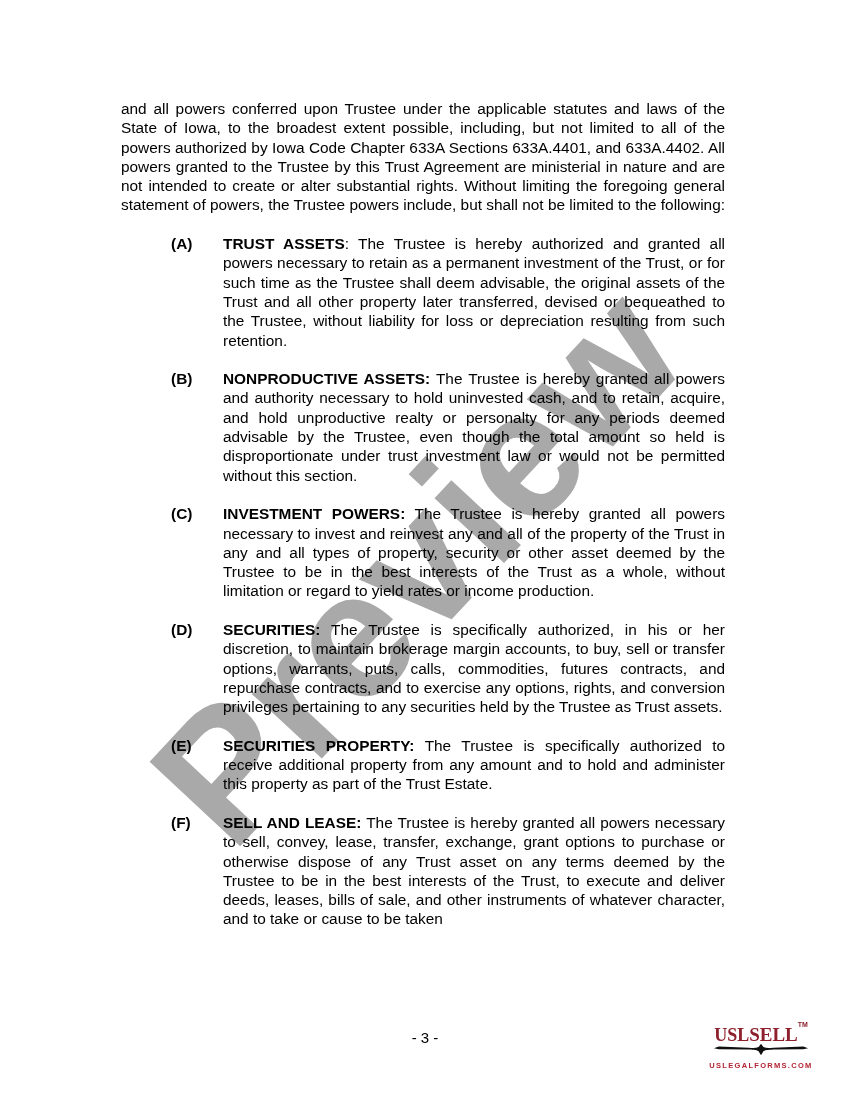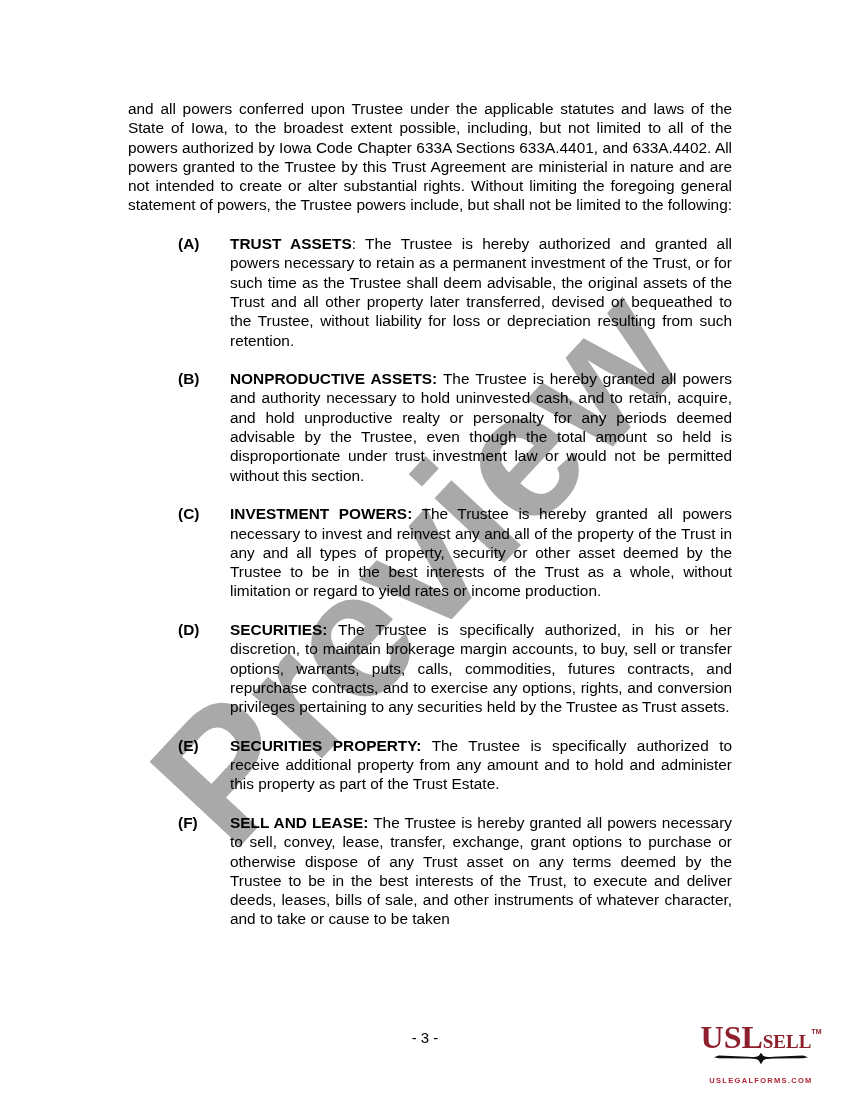--- a/index.html
+++ b/index.html
@@ -22,21 +22,21 @@
     color: #a9a9a9;
     white-space: nowrap;
     z-index: 0;
     letter-spacing: -1px;
     user-select: none;
   }
 
   
   .doc {
     position: absolute;
-    left: 128px; top: 99px;
+    left: 121px; top: 99px;
     width: 604px;
     z-index: 1;
     font-size: 15.4px;
     line-height: 19.3px;
   }
   .intro { margin: 0; text-align: justify; }
   .sec { display: flex; margin-top: 19.3px; }
   .sec-label { flex: 0 0 52px; margin-left: 50px; font-weight: 700; }
   .sec-text { flex: 1; text-align: justify; }
   .sec-heading { font-weight: 700; margin-top: 24px; }
@@ -57,36 +57,36 @@
     text-align: center;
     z-index: 1;
     line-height: 1;
   }
   .logo-name {
     font-family: "Liberation Serif", serif;
     font-weight: 700;
     color: #8e1f2c;
     white-space: nowrap;
   }
-  .logo-name .lg { font-size: 32px; }
+  .logo-name .lg { font-size: 18px; }
   .logo-name .sm { font-size: 19px; }
   .logo-tm {
     font-size: 7px;
     color: #8e1f2c;
     vertical-align: 14px;
     font-family: "Liberation Sans", sans-serif;
     font-weight: 700;
   }
   .logo-wings { display: block; margin: -1px auto 0 auto; }
   .logo-site {
     font-size: 7.5px;
     font-weight: 700;
     color: #b22433;
     letter-spacing: 1.3px;
-    margin-top: 12px;
+    margin-top: 6px;
     font-family: "Liberation Sans", sans-serif;
   }
 </style>
 </head>
 <body>
 
 <div class="watermark">Preview</div>
 
 <div class="doc">
   <p class="intro">and all powers conferred upon Trustee under the applicable statutes and laws of the State of Iowa, to the broadest extent possible, including, but not limited to all of the powers authorized by Iowa Code Chapter 633A Sections 633A.4401, and 633A.4402.  All powers granted to the Trustee by this Trust Agreement are ministerial in nature and are not intended to create or alter substantial rights. Without limiting the foregoing general statement of powers, the Trustee powers include, but shall not be limited to the following:</p>

